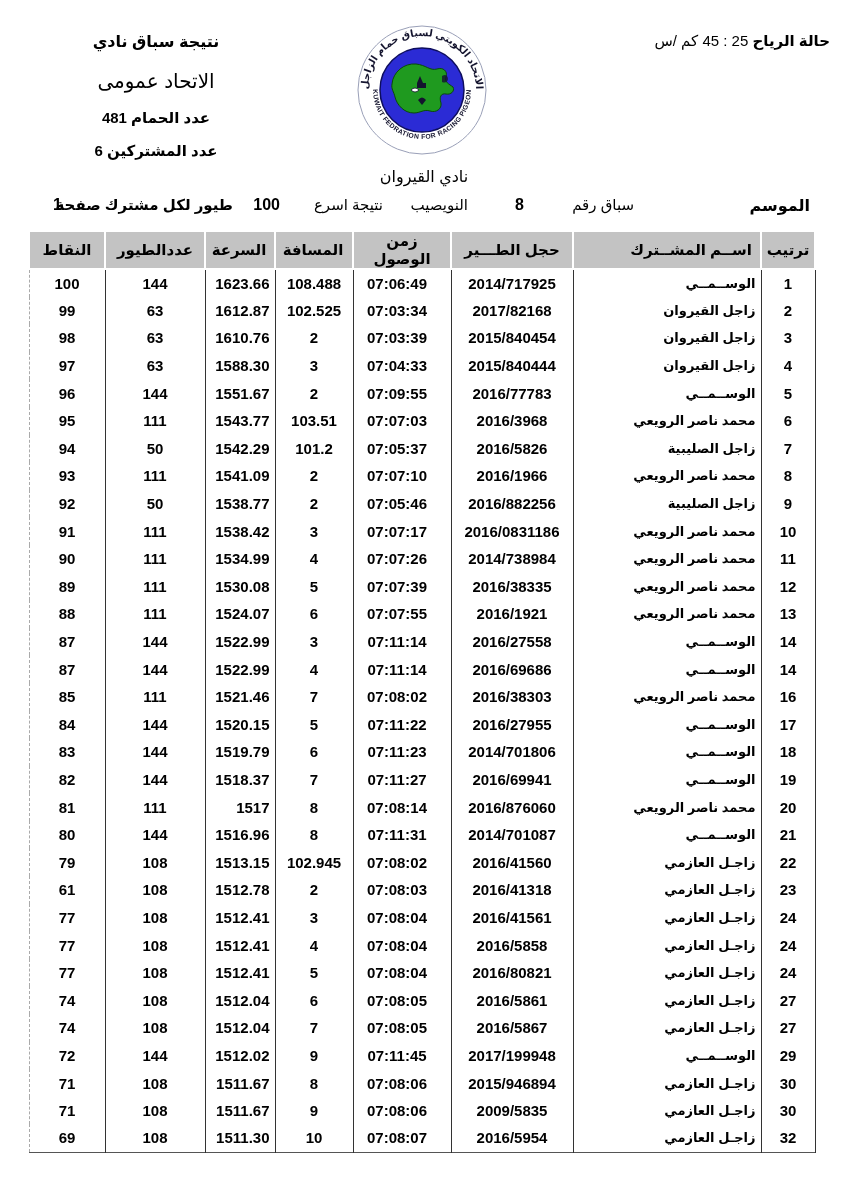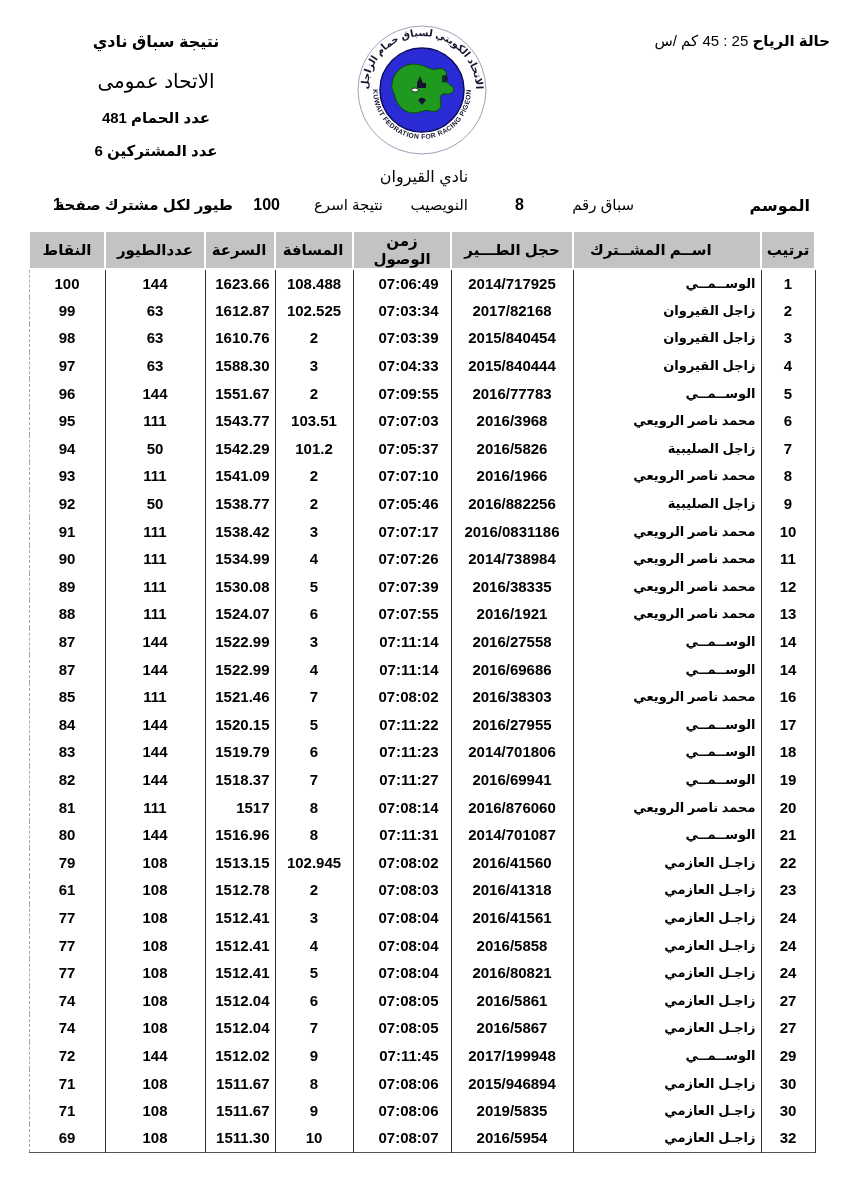--- a/index.html
+++ b/index.html
@@ -64,32 +64,32 @@
   table.results col.c-points   { width:76px; }
   thead tr { border-top:1.5px solid #555; border-bottom:1.5px solid #555; }
   thead th {
     background:#c3c3c3;
     border:2px solid #fff;
     height:38px;
     font-size:15px; font-weight:bold;
     text-align:center; vertical-align:middle;
     padding:0 2px;
   }
-  thead th.h-name { text-align:left; padding-right:8px;padding-left:16px; }
+  thead th.h-name { text-align:right; padding-right:8px;padding-left:16px; }
   thead th.h-speed, thead th.h-distance { padding-right:4px; }
   tbody td {
     border-left:1px solid #333; border-right:1px solid #333;
     height:27.6px; padding:0 2px;
     font-weight:bold; font-size:15px;
     text-align:center; vertical-align:middle;
     white-space:nowrap; overflow:hidden;
   }
   tbody td:last-child { border-left:1px dashed #aaa; }
   tbody td.col-name    { font-size:13px; text-align:right; padding-right:5px; }
-  tbody td.col-arrival { text-align:right; padding-right:12px; }
+  tbody td.col-arrival { text-align:center; padding-right:12px; }
   tbody td.col-speed   { text-align:right; padding-right:5px; }
   
   .logo-wrap svg text { font-family:"Liberation Sans","DejaVu Sans",sans-serif; }
 </style>
 </head>
 <body>
 
 <div class="info-left">
   <div class="l1">نتيجة سباق نادي</div>
   <div class="l2">الاتحاد عمومى</div>
@@ -466,21 +466,21 @@
         <td class="col-ring">2015/946894</td>
         <td class="col-arrival">07:08:06</td>
         <td class="col-distance">8</td>
         <td class="col-speed">1511.67</td>
         <td class="col-birds">108</td>
         <td class="col-points">71</td>
       </tr>
       <tr>
         <td class="col-rank">30</td>
         <td class="col-name">زاجـل العازمي</td>
-        <td class="col-ring">2019/5835</td>
+        <td class="col-ring">2009/5835</td>
         <td class="col-arrival">07:08:06</td>
         <td class="col-distance">9</td>
         <td class="col-speed">1511.67</td>
         <td class="col-birds">108</td>
         <td class="col-points">71</td>
       </tr>
       <tr>
         <td class="col-rank">32</td>
         <td class="col-name">زاجـل العازمي</td>
         <td class="col-ring">2016/5954</td>

